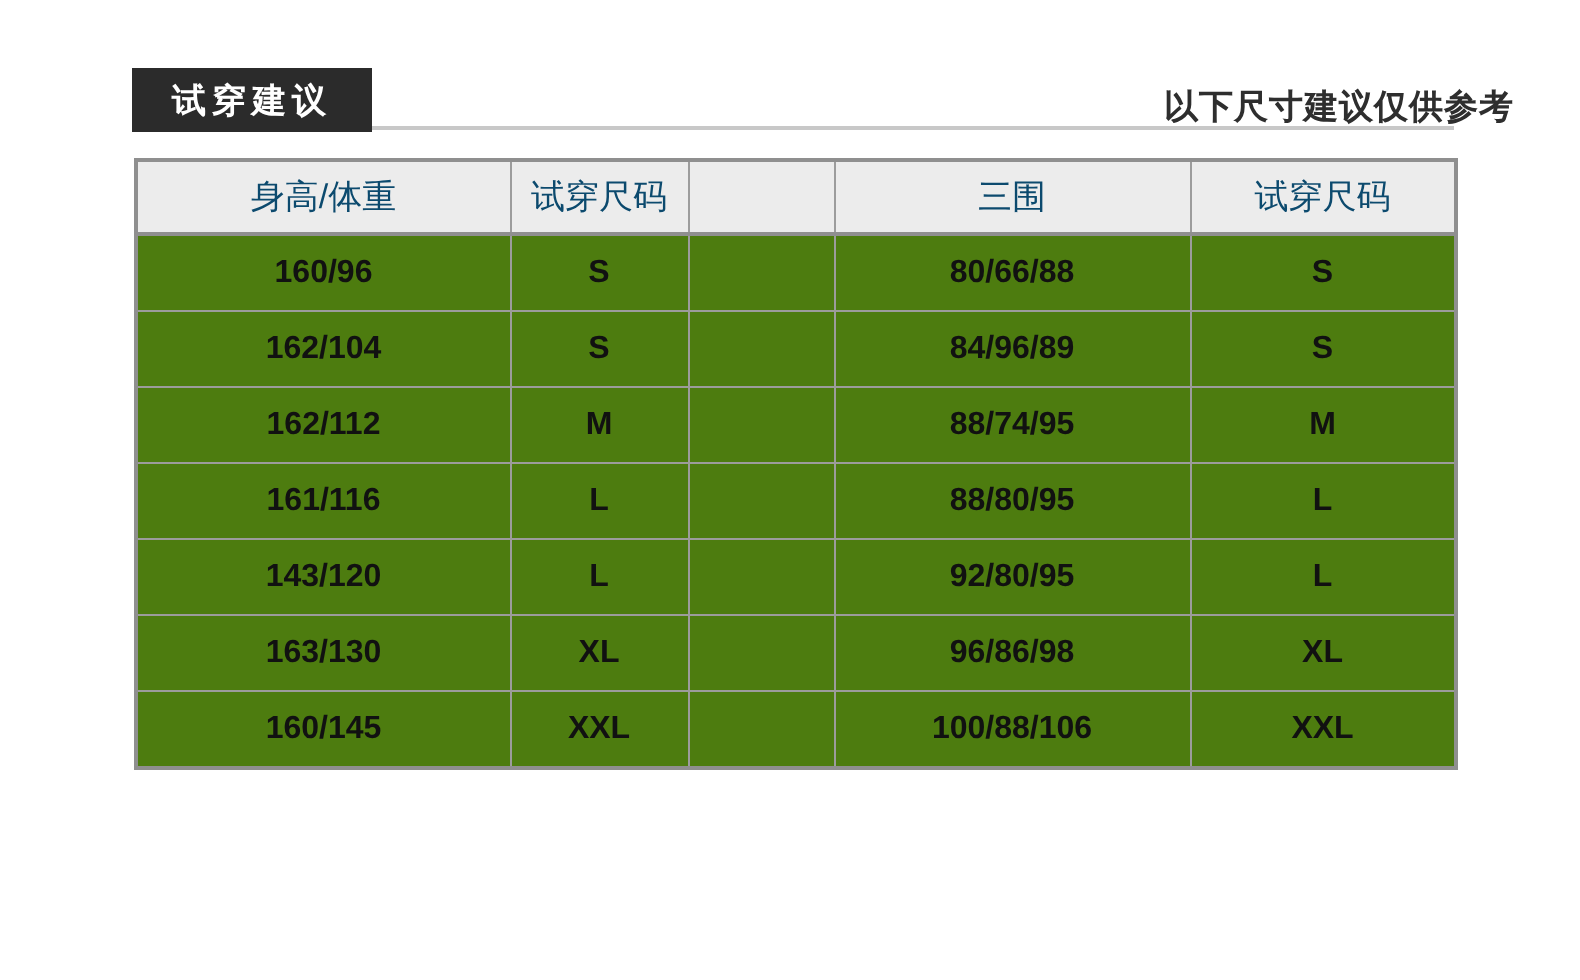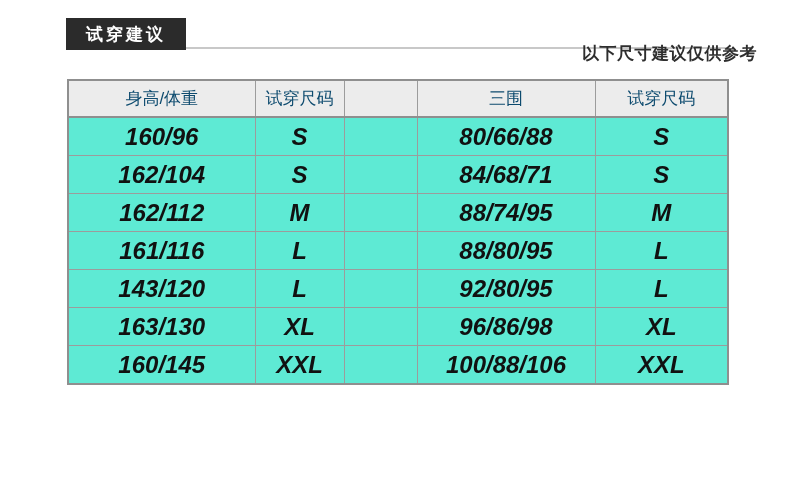--- a/index.html
+++ b/index.html
@@ -13,21 +13,21 @@
     width: 790px;
     height: 490px;
     background: #ffffff;
     overflow: hidden;
   }
 
   
   .section-header {
     position: absolute;
     left: 66px;
-    top: 18px;
+    top: 34px;
     width: 661px;
     height: 33px;
   }
   .section-header .divider {
     position: absolute;
     left: 0;
     top: 29px;
     width: 100%;
     height: 2px;
     background: var(--divider, #c8c8c8);
@@ -80,24 +80,23 @@
   .size-table th {
     height: 35px;
     background: var(--header-bg, #ececec);
     font-size: 17px;
     font-weight: 500;
     color: #0c4a6e;
     border-bottom: 2px solid var(--outer-border, #8f8f8f);
   }
   .size-table td {
     height: 37px;
-    font-size: 24px;
+    font-size: 16px;
     font-weight: 700;
-    background: #5eead4;
-    font-style: italic;
+    background: #4d7c0f;
   }
   .size-table {
     border: 2px solid var(--outer-border, #8f8f8f);
   }
 </style>
 </head>
 <body>
 
 <div class="canvas">
 
@@ -130,21 +129,21 @@
           <td>160/96</td>
           <td>S</td>
           <td></td>
           <td>80/66/88</td>
           <td>S</td>
         </tr>
         <tr>
           <td>162/104</td>
           <td>S</td>
           <td></td>
-          <td>84/68/71</td>
+          <td>84/96/89</td>
           <td>S</td>
         </tr>
         <tr>
           <td>162/112</td>
           <td>M</td>
           <td></td>
           <td>88/74/95</td>
           <td>M</td>
         </tr>
         <tr>

